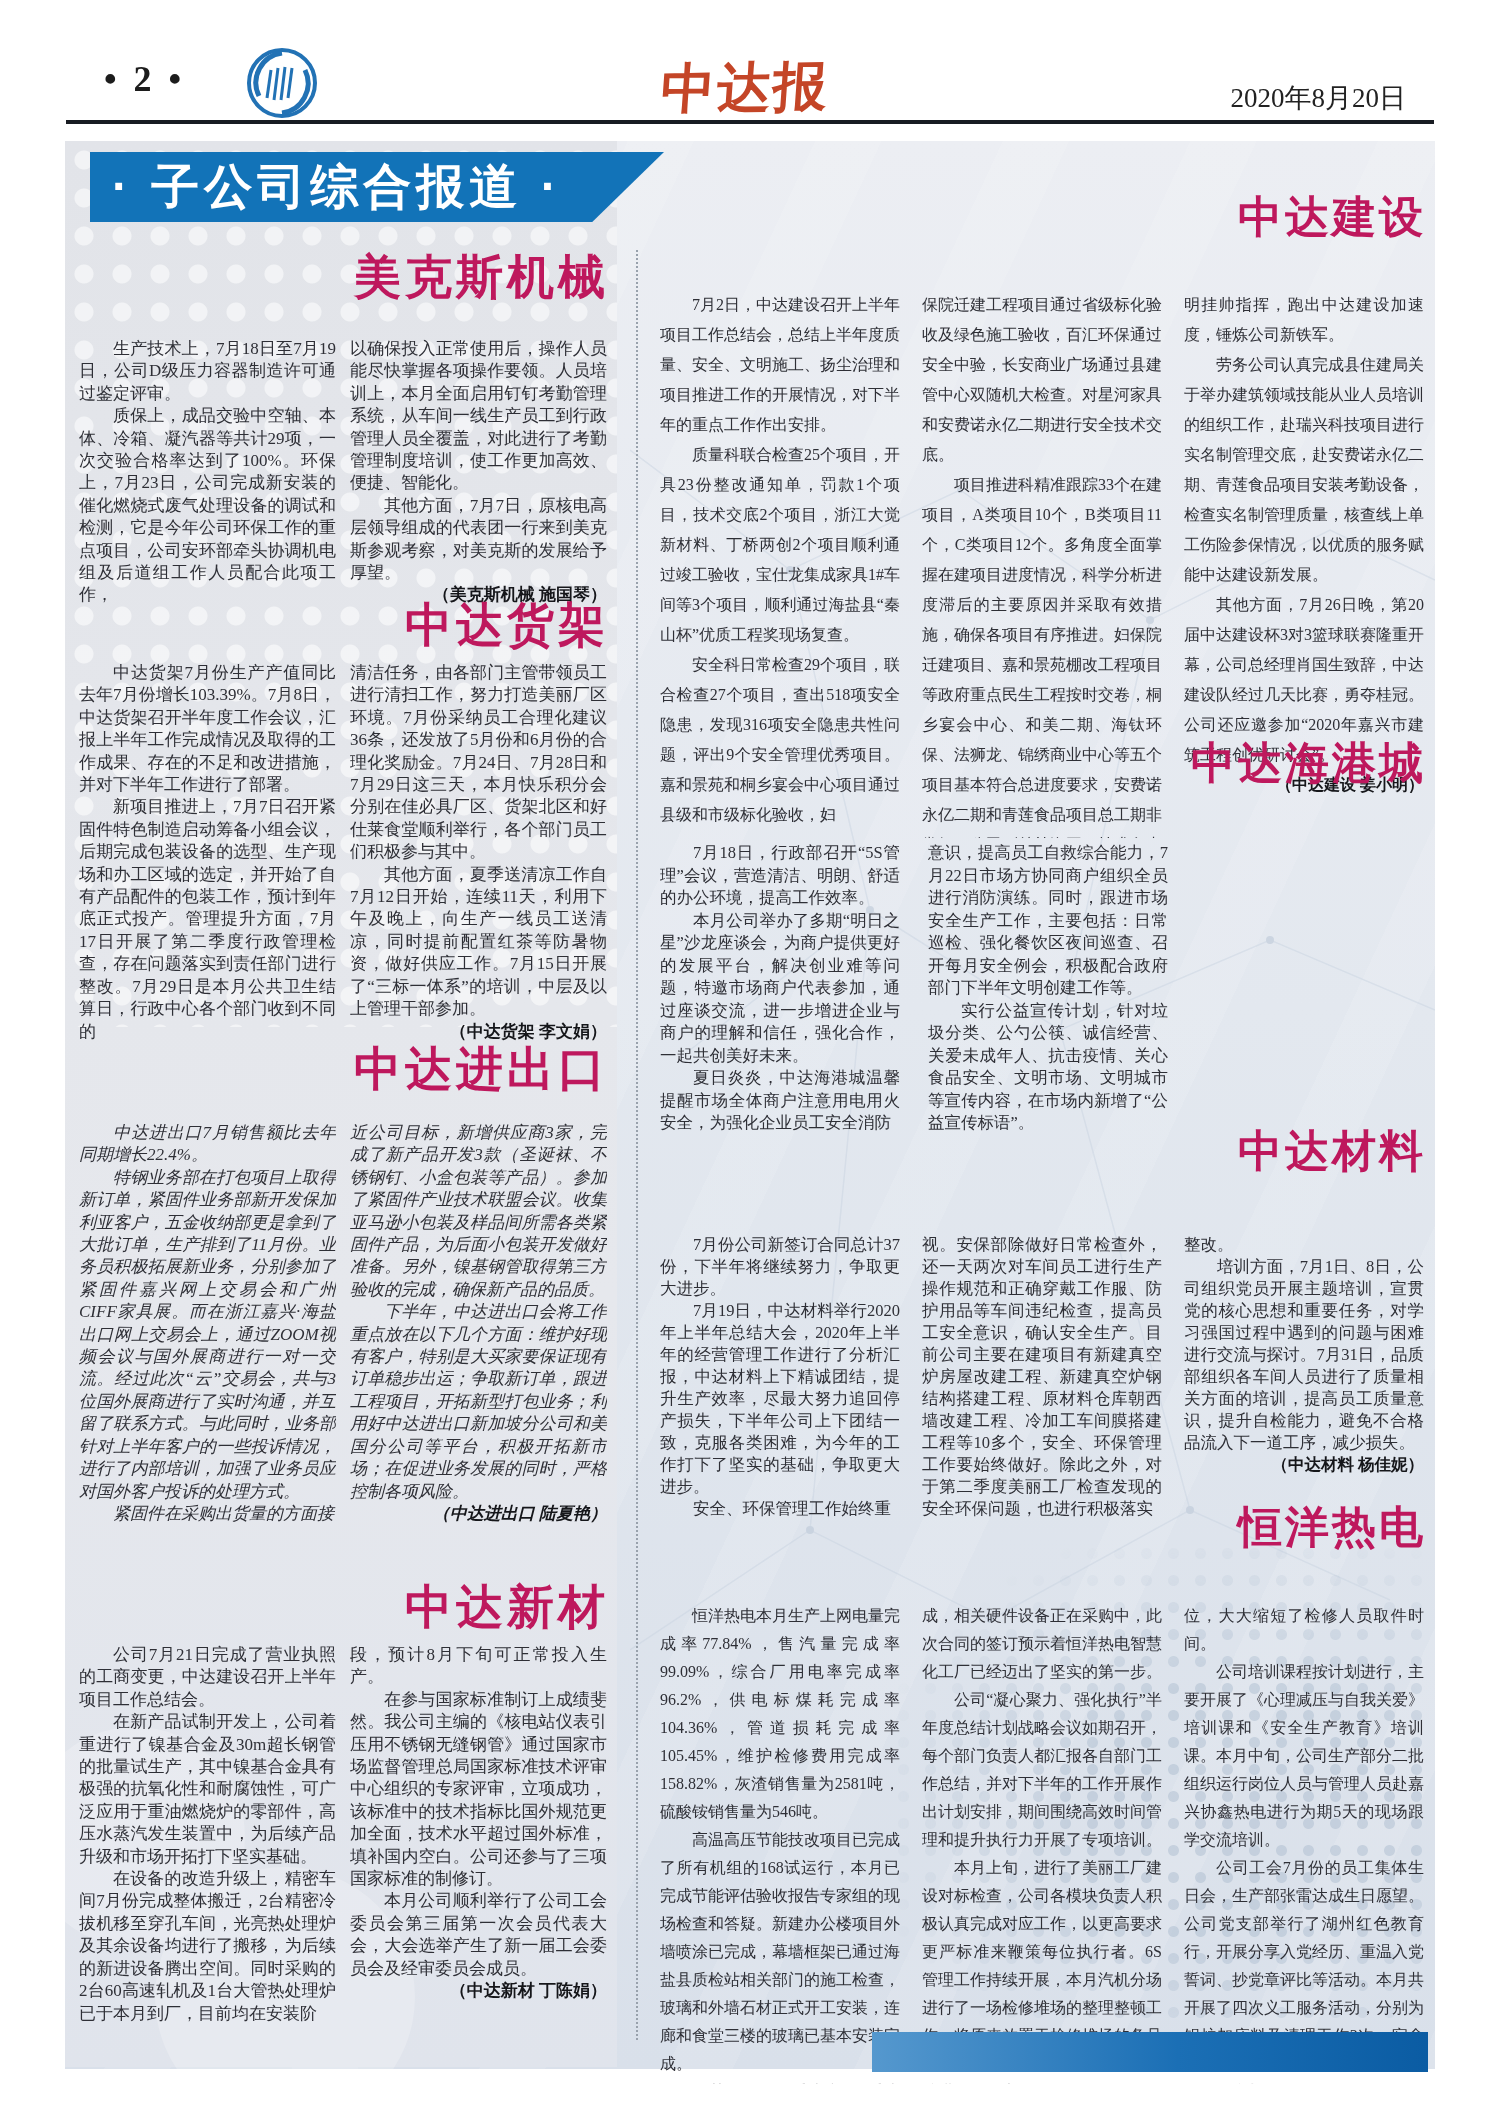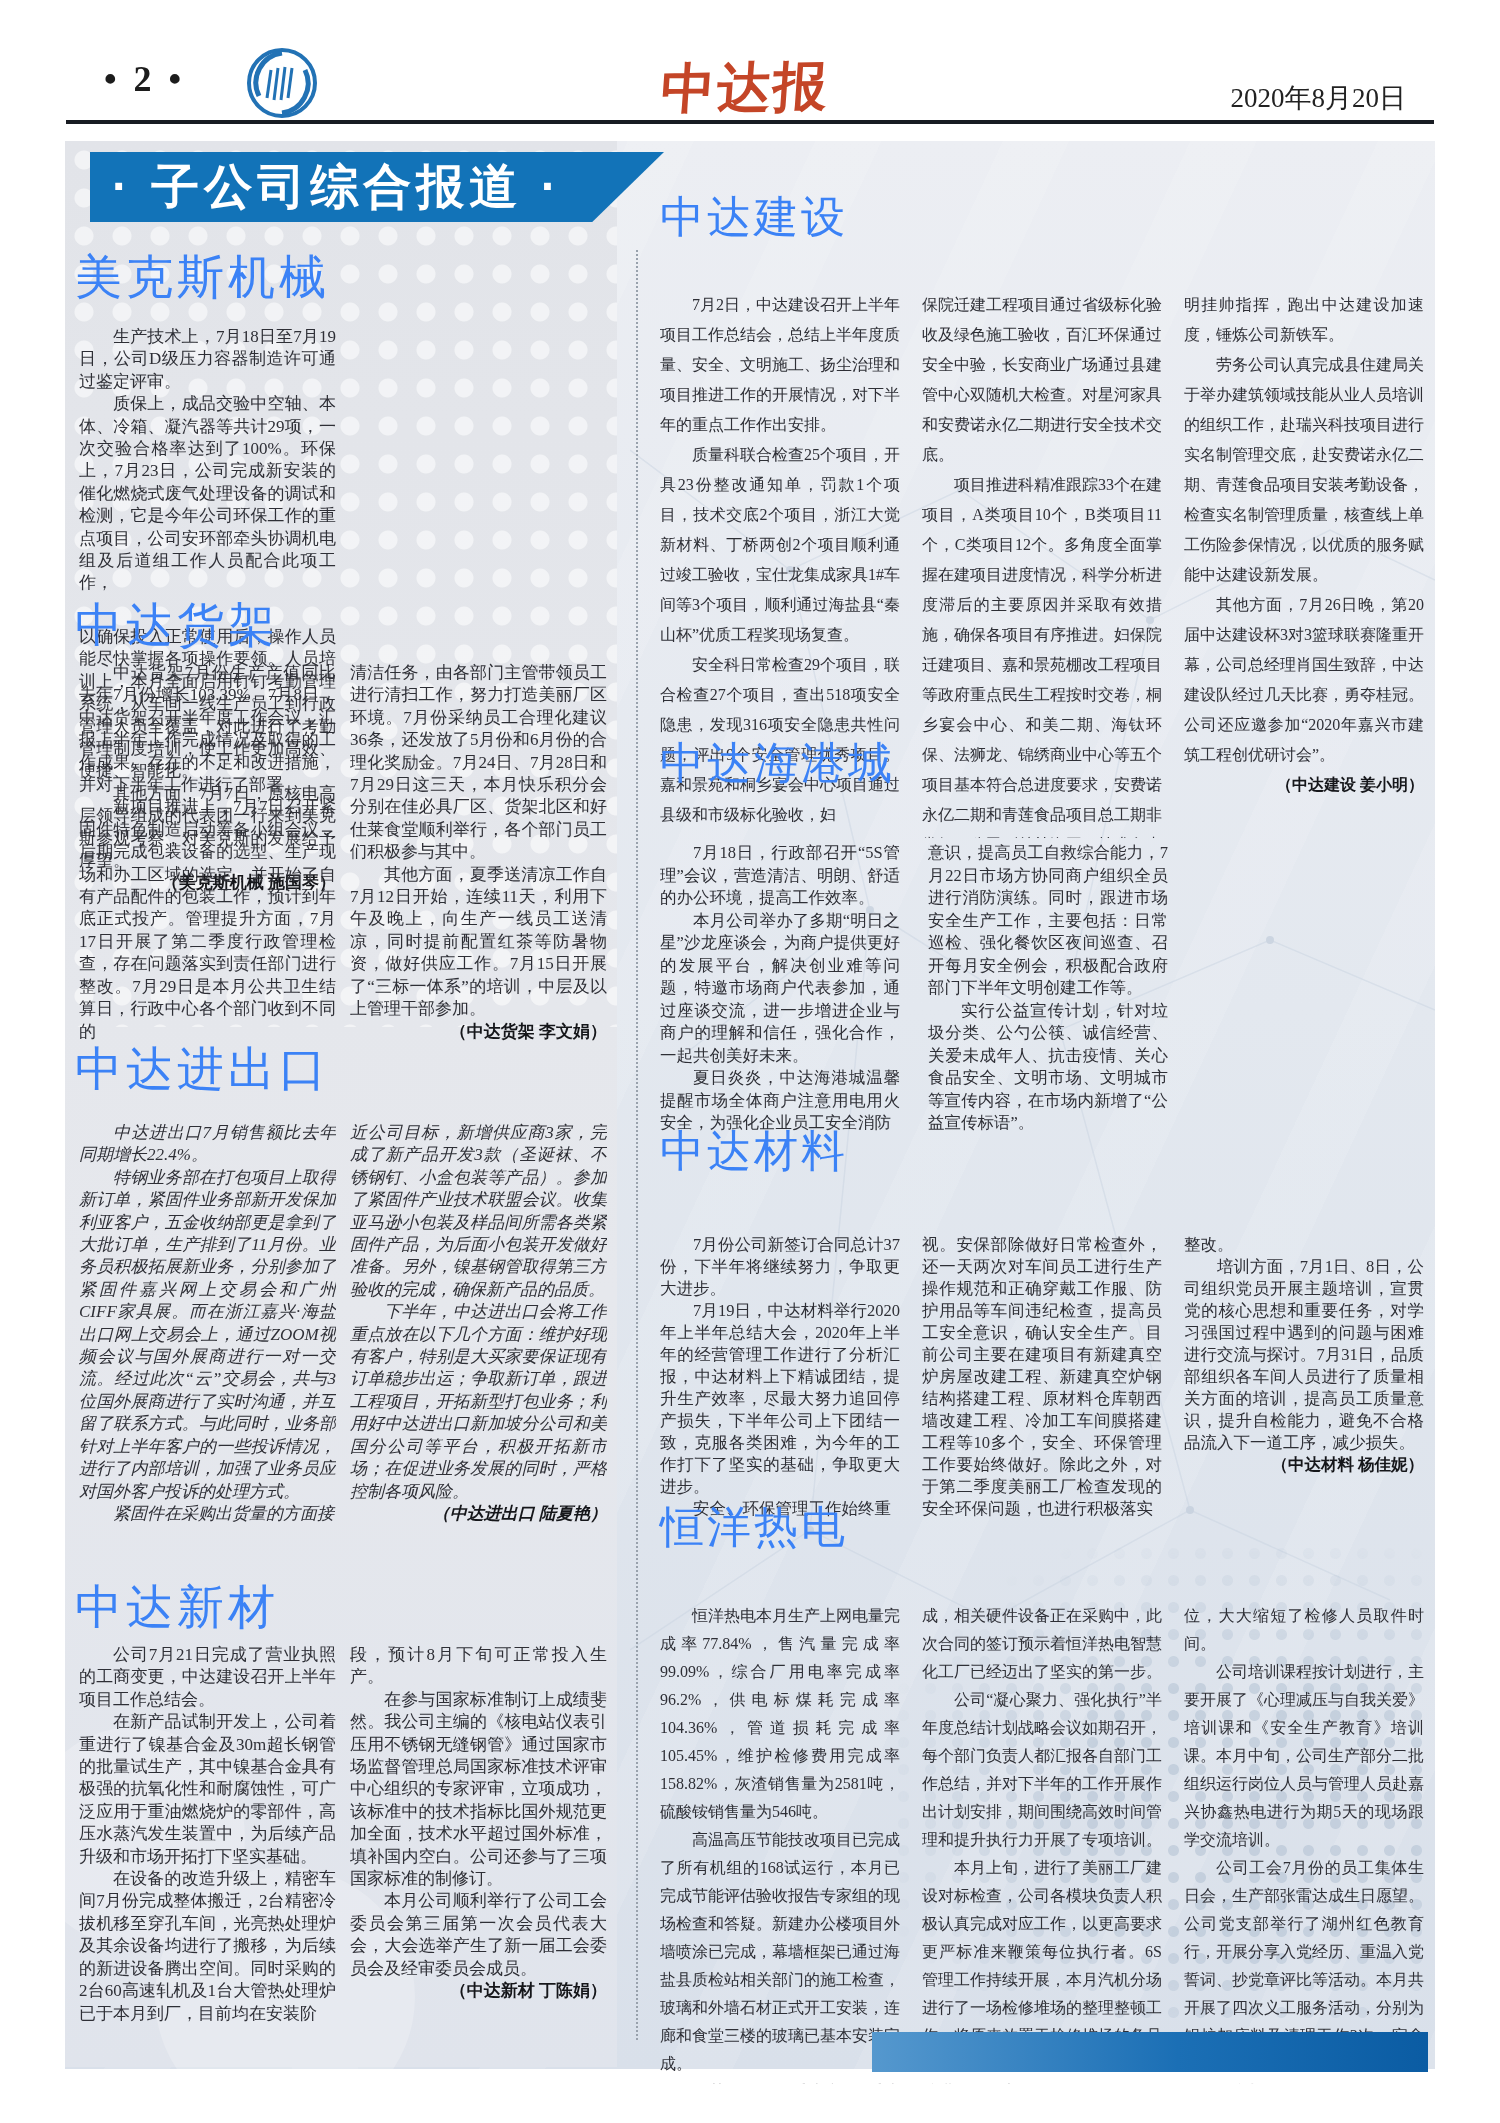--- a/index.html
+++ b/index.html
@@ -29,32 +29,32 @@
   .leftdots{position:absolute;left:0;top:0;width:100%;height:46%;
             background-image:radial-gradient(circle,rgba(255,255,255,.55) 9px,transparent 10px);
             background-size:38px 38px;}
   .bigcircle{position:absolute;border-radius:50%;background:rgba(255,255,255,.22);}
   .banner{position:absolute;left:90px;top:152px;width:574px;height:70px;background:#1273b8;
           clip-path:polygon(0 0,100% 0,87.5% 100%,0 100%);}
   .banner .lbl{display:block;width:86%;text-align:center;line-height:70px;color:#fff;
           font-family:"Liberation Sans",sans-serif;font-weight:bold;font-size:48px;letter-spacing:5px;}
   
   .article{position:absolute;}
-  .article h2{margin:0;text-align:left;font-weight:normal;color:#3b82f6;}
+  .article h2{margin:0;text-align:right;font-weight:bold;color:#be185d;}
   .cols{position:absolute;display:flex;}
   .col{overflow:hidden;text-align:justify;}
   .frag{margin:0;}
   .ind{text-indent:2em;}
   .sig{margin:0;font-weight:bold;text-align:right;color:#15161a;}
   
   .art-left{left:75px;width:534px;}
   .art-left h2{font-size:47px;letter-spacing:4px;}
   .art-left .cols{left:4px;width:528px;gap:14px;}
   .art-left .col{width:257px;font-size:17px;line-height:22.4px;}
-  #a0{top:246px;} #a0 .cols{top:80px;flex-direction:column;} #a0 .col{height:286px;}
+  #a0{top:246px;} #a0 .cols{top:92px;} #a0 .col{height:286px;}
   #a1{top:594px;} #a1 .cols{top:68px;} #a1 .col{height:380px;}
   #a2{top:1038px;} #a2 .cols{top:84px;} #a2 .col{height:418px;}
   #a3{top:1576px;} #a3 .cols{top:68px;} #a3 .col{height:414px;}
   
   .art-right{left:660px;width:766px;}
   .art-right h2{font-size:44px;letter-spacing:3px;}
   .art-right .cols{left:0;width:766px;gap:22px;margin-top:40px;}
   .art-right .col{width:240px;}
   #a4{top:188px;} #a4 .cols{top:62px;} #a4 .col{height:548px;font-size:16px;line-height:30px;}
   #a5{top:734px;} #a5 .cols{top:68px;gap:28px;} #a5 .col{height:296px;font-size:16.5px;line-height:22.5px;}

